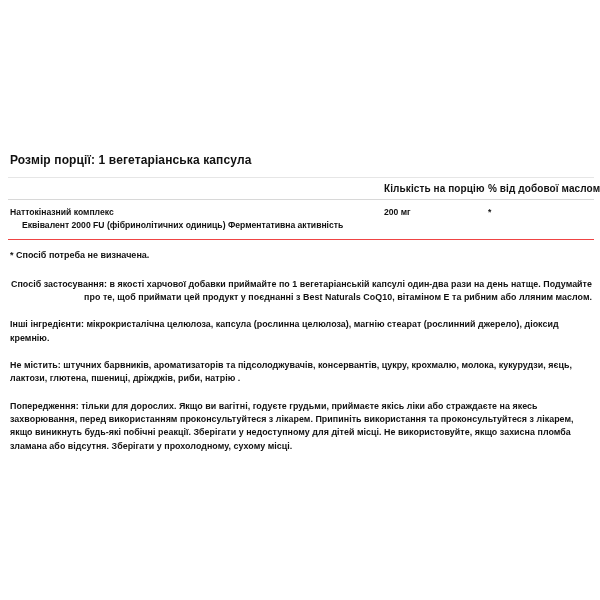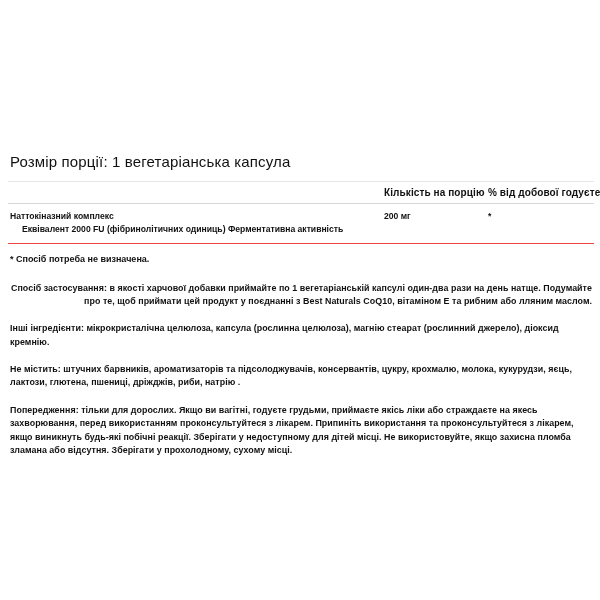--- a/index.html
+++ b/index.html
@@ -18,22 +18,22 @@
     position: relative;
     width: 600px;
     height: 600px;
     box-sizing: border-box;
     padding: 0 8px;
   }
   .spacer-top {
     height: 152px;
   }
   .serving-line {
-    font-size: 15px;
-    font-weight: normal;
+    font-size: 12px;
+    font-weight: bold;
     line-height: 1.35;
     letter-spacing: 0.01em;
     color: #111111;
     margin: 0 0 9px 0;
     padding-left: 2px;
   }
   .serving-line.second {
     margin-bottom: 12px;
   }
 
@@ -116,21 +116,21 @@
   <div class="spacer-top"></div>
 
   <p class="serving-line">Розмір порції: 1 вегетаріанська капсула</p>
 
 
   <table class="facts-table">
     <thead>
       <tr class="head-row">
         <th class="col-name"></th>
         <th class="col-amount">Кількість на порцію</th>
-        <th class="col-dv">% від добової годуєте</th>
+        <th class="col-dv">% від добової маслом</th>
       </tr>
     </thead>
     <tbody>
       <tr class="nutrient-row">
         <td class="col-name">
           <span class="nutrient-title">Наттокіназний комплекс</span>
           <span class="nutrient-sub">Еквівалент 2000 FU (фібринолітичних одиниць) Ферментативна активність</span>
         </td>
         <td class="col-amount">200 мг</td>
         <td class="col-dv dv-mark">*</td>

